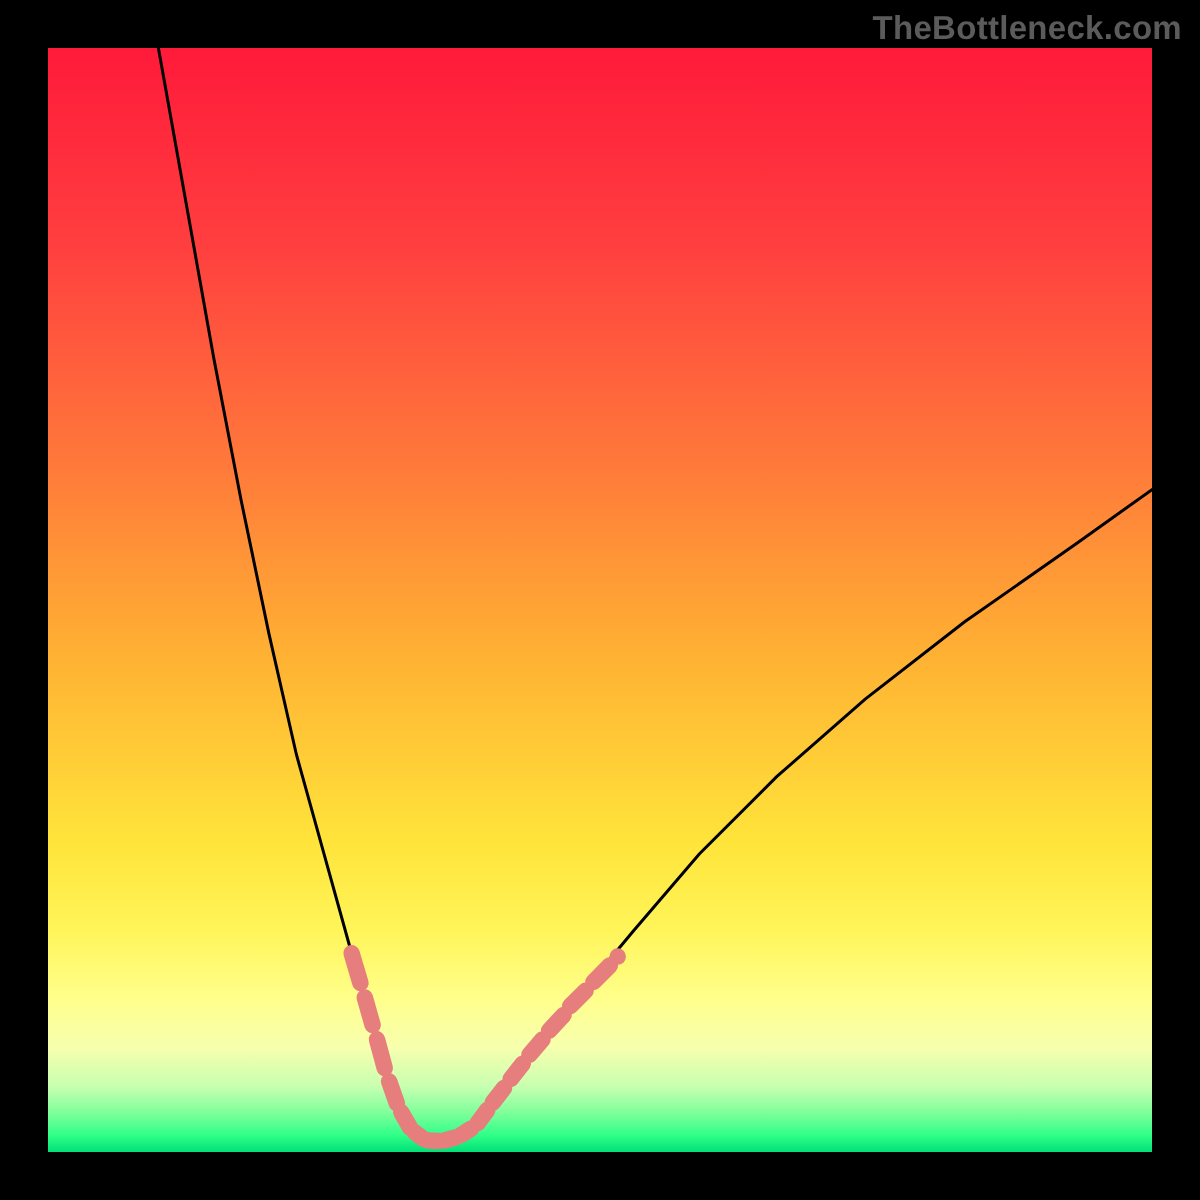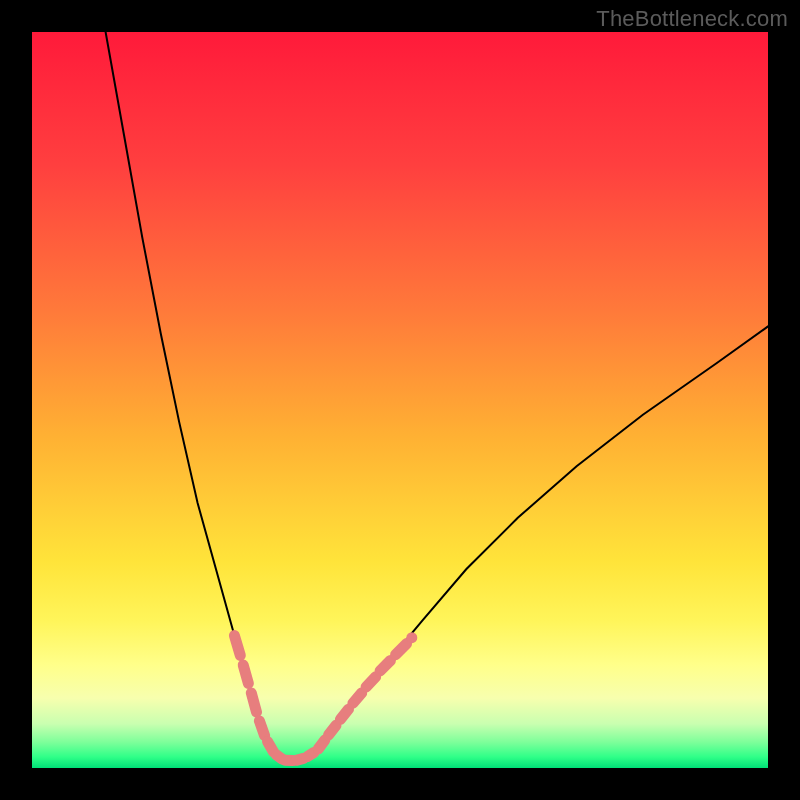--- a/index.html
+++ b/index.html
@@ -23,21 +23,21 @@
     width: 736px;
     height: 736px;
     overflow: hidden;
   }
   .watermark {
     position: absolute;
     top: 6px;
     right: 12px;
     color: #5b5b5b;
     font-size: 22px;
-    font-weight: 400;
+    font-weight: 700;
     letter-spacing: 0.2px;
     user-select: none;
   }
   svg { display: block; }
 </style>
 </head>
 <body>
 
 <div class="frame">
   <div class="watermark">TheBottleneck.com</div>

